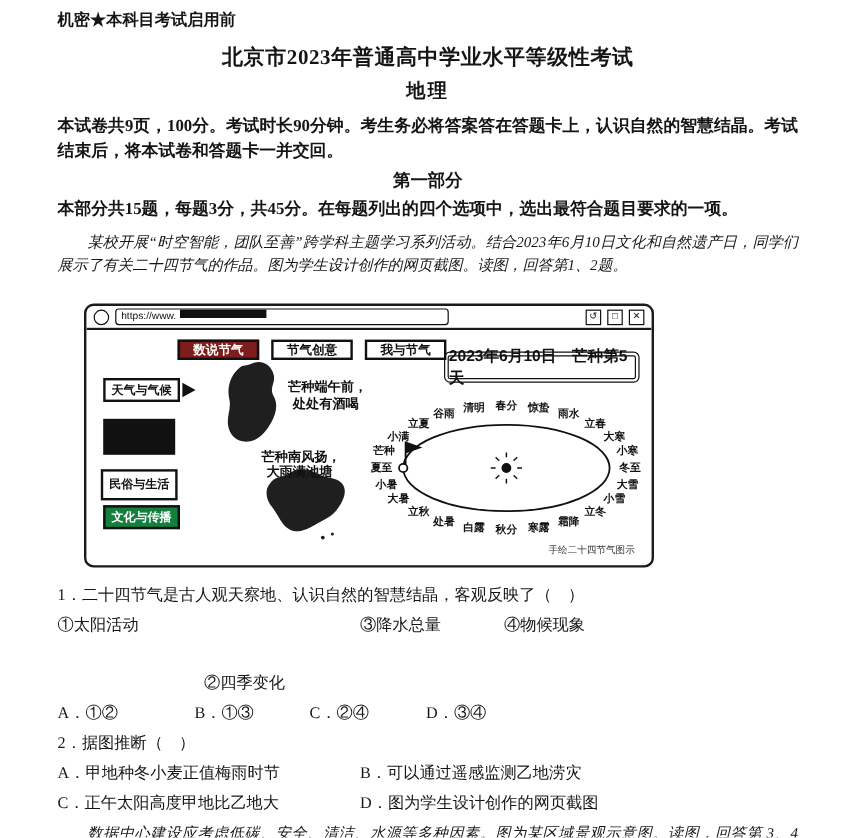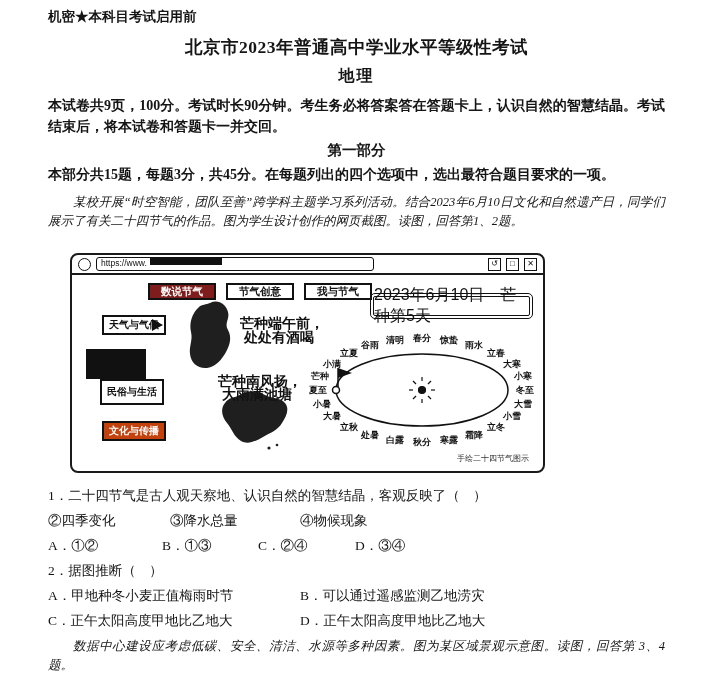--- a/index.html
+++ b/index.html
@@ -37,43 +37,43 @@
     text-align:center;flex:0 0 auto;color:#111;
   }
   .tab{
     position:absolute;top:28px;height:17px;border:2px solid #111;font-size:10.5px;font-weight:bold;
     display:flex;align-items:center;justify-content:center;background:#fff;color:#111;
     padding:0 4px;box-sizing:border-box;width:68px;
   }
   .tab.dark{background:#7f1d1d;color:#fff;}
   .lbox{
     position:absolute;border:2px solid #111;font-size:10px;font-weight:bold;background:#fff;color:#111;
-    display:flex;align-items:center;justify-content:center;box-sizing:border-box;margin-left:16px;
-  }
-  .lbox.solid{background:#c2410c;color:#fff;}
+    display:flex;align-items:center;justify-content:center;box-sizing:border-box;
+  }
+  .lbox.solid{background:#15803d;color:#fff;}
   .blackbox{position:absolute;background:#111;}
   .tri{position:absolute;width:0;height:0;border-left:11px solid #111;border-top:6px solid transparent;border-bottom:6px solid transparent;}
-  .note{position:absolute;font-size:14px;font-weight:bold;white-space:nowrap;color:#111;}
+  .note{position:absolute;font-size:11px;font-weight:bold;white-space:nowrap;color:#111;}
   .datebox{
     position:absolute;left:301px;top:41px;width:155px;height:18px;border:1.5px solid #111;
     outline:1.5px solid #111;outline-offset:2px;border-radius:2px;
-    display:flex;align-items:center;justify-content:center;font-size:16px;font-weight:normal;color:#111;
+    display:flex;align-items:center;justify-content:center;font-size:13px;font-weight:bold;color:#111;
   }
   .figsvg{position:absolute;left:0;top:0;width:471px;height:216px;}
   .term{
     position:absolute;font-size:9px;font-weight:bold;transform:translate(-50%,-50%);
     white-space:nowrap;color:#111;
   }
   .fig-caption{position:absolute;right:14px;top:198px;font-size:8px;color:#333;}
 
   
   .questions{margin-top:10px;font-size:13.5px;line-height:25px;}
   .qrow{display:flex;}
   .q1-items span:nth-child(1){width:122px;}
-  .q1-items span:nth-child(2){width:130px;}
+  .q1-items span:nth-child(2){width:130px;margin-top:48px;}
   .q1-items span:nth-child(3){width:120px;}
   .q1-choices span:nth-child(1){width:114px;}
   .q1-choices span:nth-child(2){width:96px;}
   .q1-choices span:nth-child(3){width:97px;}
   .q2-row span:first-child{width:252px;}
 </style>
 </head>
 <body>
 
 <div class="content">
@@ -130,21 +130,21 @@
       <span class="winbtn">✕</span>
     </div>
 
     <div class="tab dark" style="left:76px">数说节气</div>
     <div class="tab" style="left:154px">节气创意</div>
     <div class="tab" style="left:232px">我与节气</div>
 
     <div class="lbox" style="left:14px;top:60px;width:64px;height:20px">天气与气候</div>
     <div class="tri" style="left:80px;top:64px"></div>
     <div class="blackbox" style="left:14px;top:94px;width:60px;height:30px"></div>
-    <div class="lbox" style="left:12px;top:124px;width:64px;height:26px">民俗与生活</div>
+    <div class="lbox" style="left:12px;top:136px;width:64px;height:26px">民俗与生活</div>
     <div class="lbox solid" style="left:14px;top:166px;width:64px;height:20px">文化与传播</div>
 
     <div class="note" style="left:168px;top:60px">芒种端午前，</div>
     <div class="note" style="left:172px;top:74px">处处有酒喝</div>
     <div class="note" style="left:146px;top:118px">芒种南风扬，</div>
     <div class="note" style="left:150px;top:131px">大雨满池塘</div>
 
     <div class="datebox">2023年6月10日　芒种第5天</div>
 
     <span class="term" style="left:424px;top:98px">立春</span>
@@ -171,35 +171,36 @@
     <span class="term" style="left:453px;top:135px">冬至</span>
     <span class="term" style="left:451px;top:121px">小寒</span>
     <span class="term" style="left:440px;top:109px">大寒</span>
 
     <div class="fig-caption">手绘二十四节气图示</div>
   </div>
 
   <div class="questions">
     <div>1．二十四节气是古人观天察地、认识自然的智慧结晶，客观反映了（　）</div>
     <div class="qrow q1-items">
+      <span>①太阳活动</span>
       <span>②四季变化</span>
       <span>③降水总量</span>
       <span>④物候现象</span>
     </div>
     <div class="qrow q1-choices">
       <span>A．①②</span>
       <span>B．①③</span>
       <span>C．②④</span>
       <span>D．③④</span>
     </div>
     <div>2．据图推断（　）</div>
     <div class="qrow q2-row">
       <span>A．甲地种冬小麦正值梅雨时节</span>
       <span>B．可以通过遥感监测乙地涝灾</span>
     </div>
     <div class="qrow q2-row">
       <span>C．正午太阳高度甲地比乙地大</span>
-      <span>D．正午太阳高度甲地比乙地大</span>
+      <span>D．图为学生设计创作的网页截图</span>
     </div>
     <div class="intro" style="margin-top:4px">数据中心建设应考虑低碳、安全、清洁、水源等多种因素。图为某区域景观示意图。读图，回答第 3、4 题。</div>
   </div>
 
 </div>
 
 </body></html>

